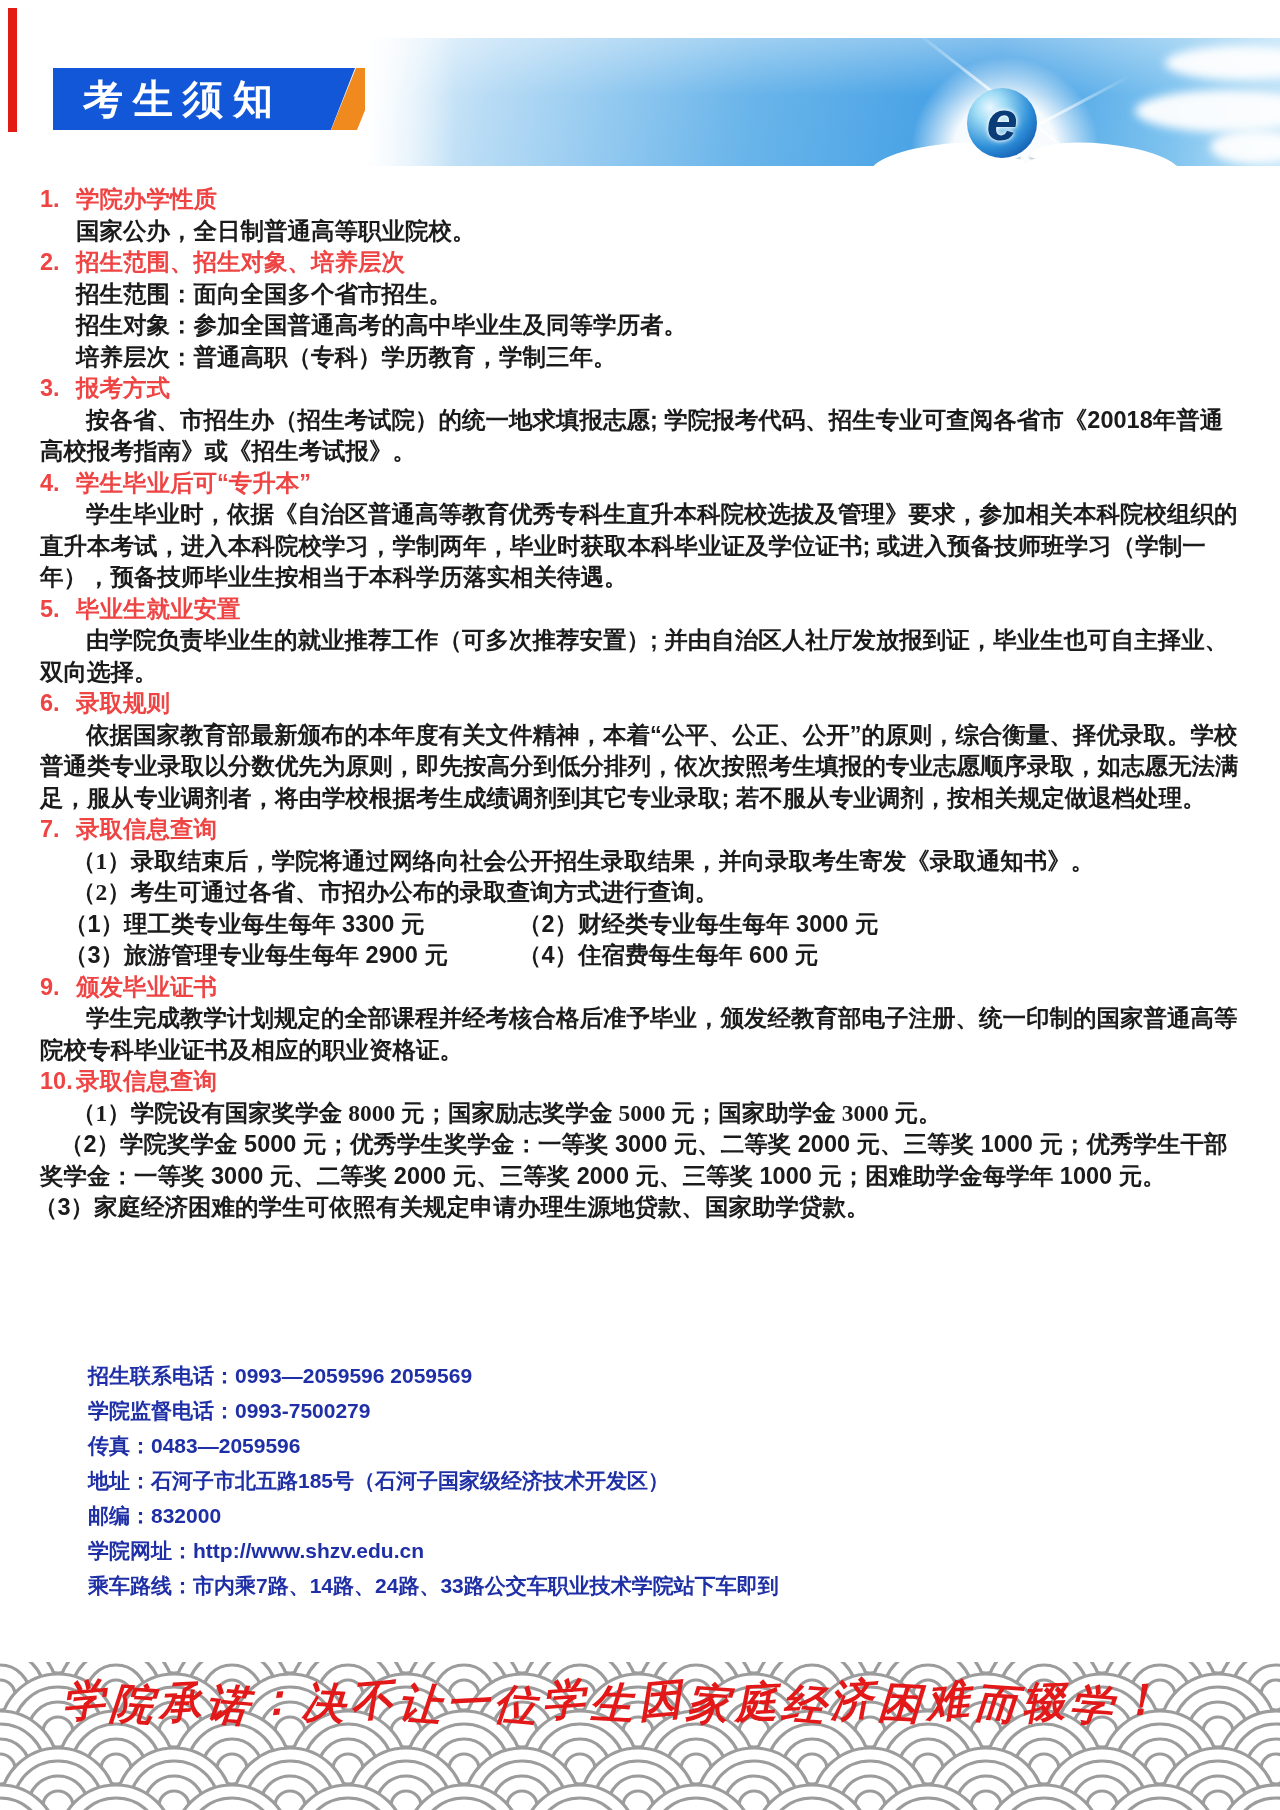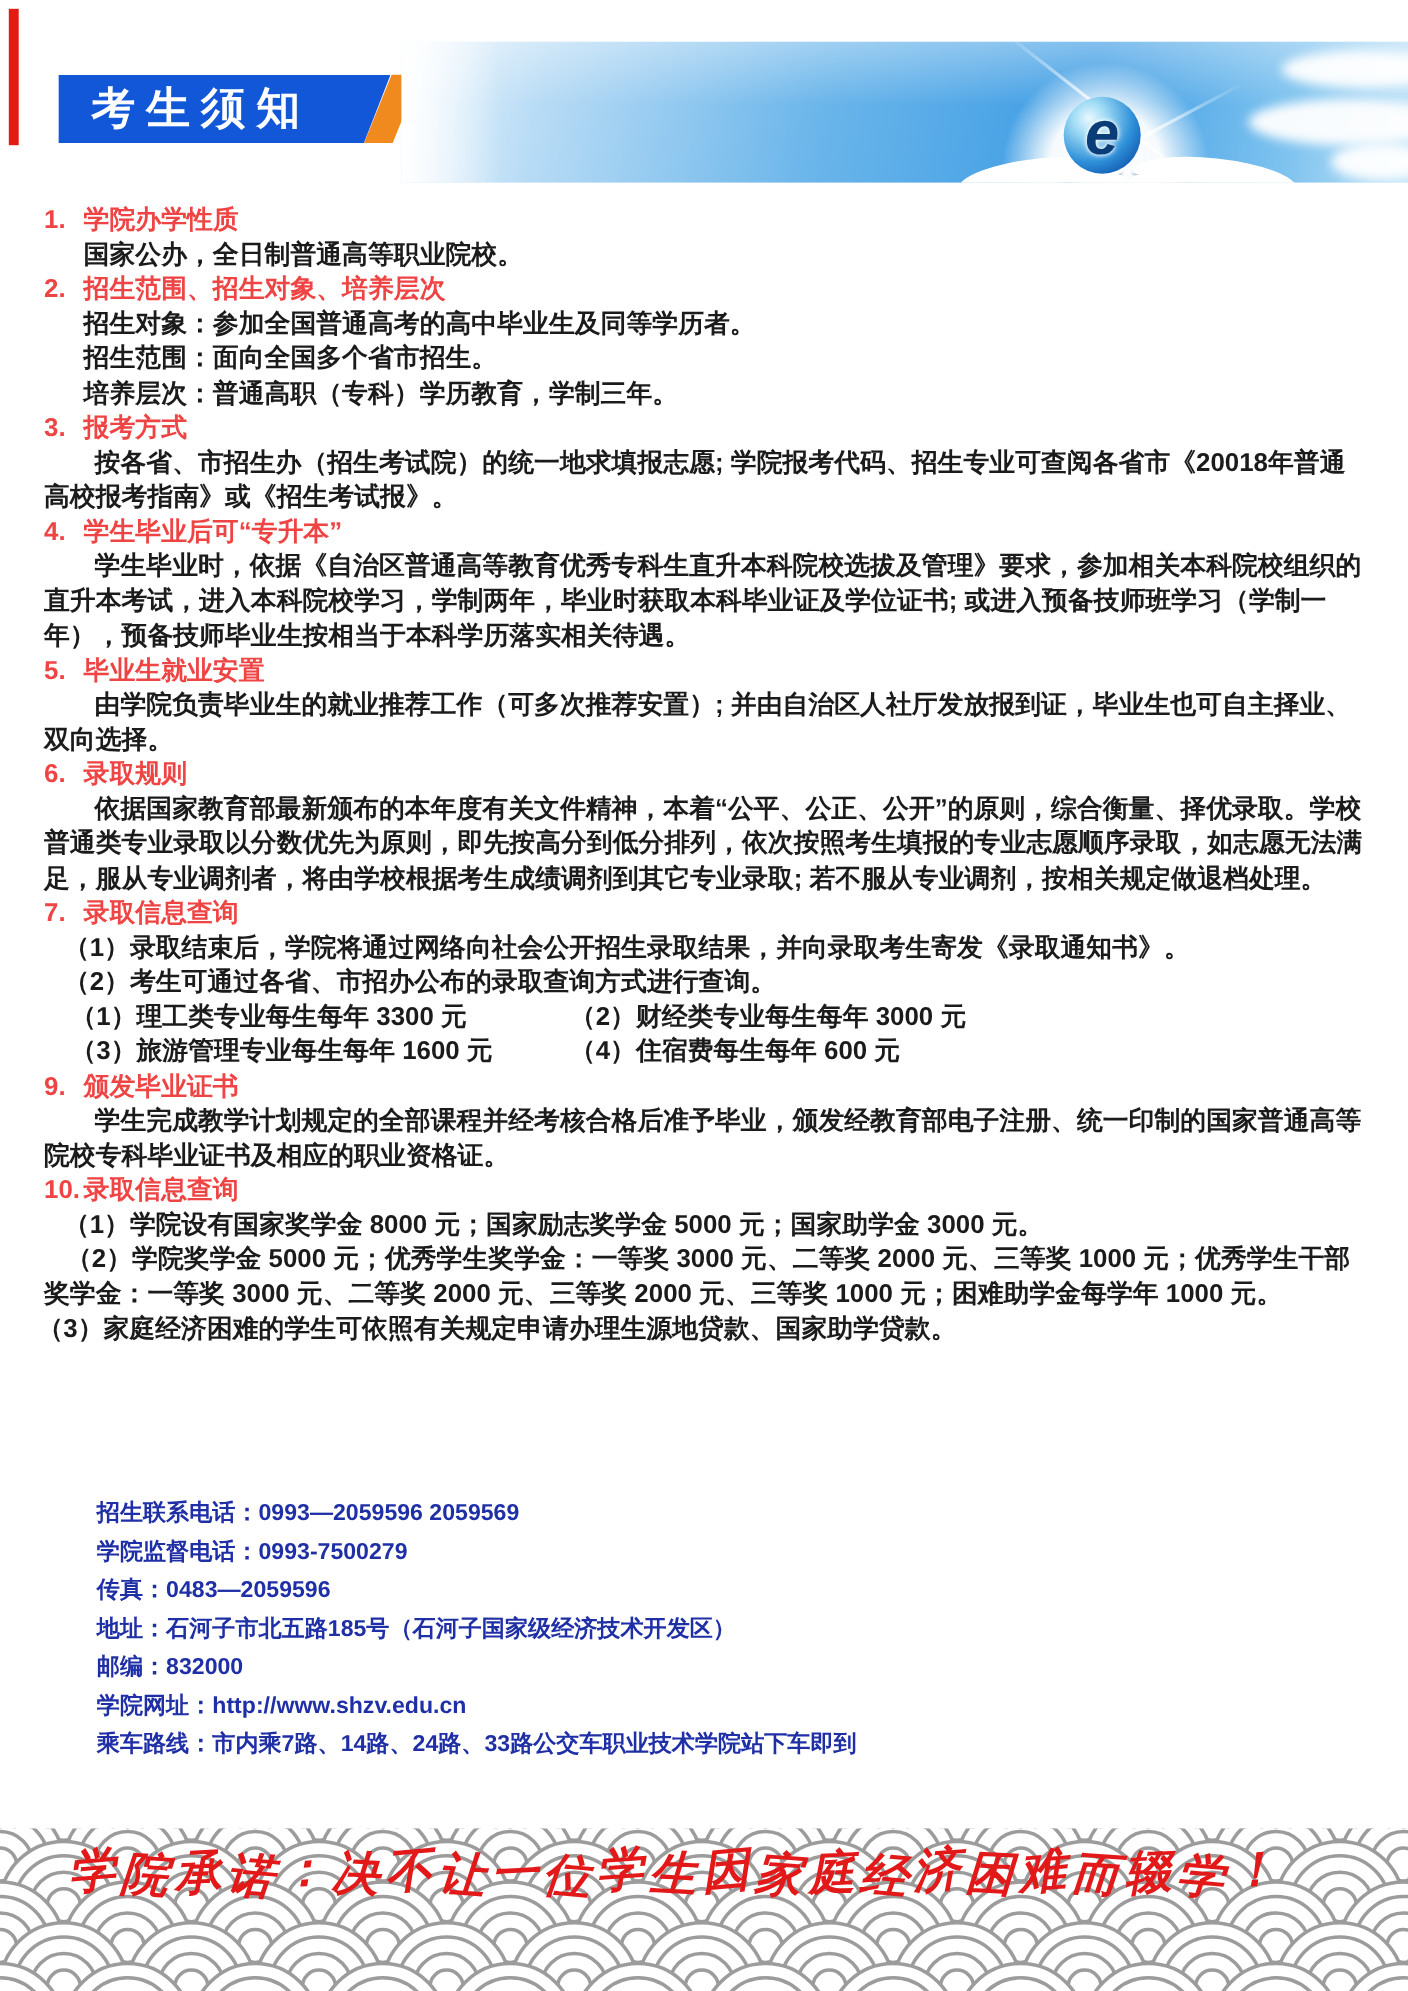--- a/index.html
+++ b/index.html
@@ -55,21 +55,21 @@
   .book-r2 { left:660px; top:116px; width:170px; height:22px; transform:rotate(4deg); }
   .book-base { position:absolute; left:495px; top:126px; width:340px; height:40px; background:#ffffff;
     border-radius:50% 50% 0 0 / 90% 90% 0 0; }
 
   
   .content { position:absolute; left:40px; top:184px; width:1200px;
     font-size:23.5px; line-height:31.5px; font-weight:bold; color:#1b1b1b; }
   .sec-head { color:#ef4444; }
   .sec-num { display:inline-block; min-width:36px; }
   .line.sub   { margin-left:36px; }
-  .line.item  { margin-left:18px; }
+  .line.item  { margin-left:32px;font-family:Liberation Serif, serif; }
   .line.flush { margin-left:-6px; }
   .line.para  { text-indent:46px; }
   .line.para2 { text-indent:20px; }
   .line.cols  { margin-left:24px; display:flex;gap:32px; }
   .line.cols .c0 { width:392px; }
   .line.cols .c1 { margin-left:30px; }
 
   
   .contact { position:absolute; left:88px; top:1358px; width:1150px;
     color:#1f2fa6; font-weight:bold; font-size:21px; }
@@ -108,22 +108,22 @@
   <div class="sky-fade"></div>
 </div>
 
 <div class="content">
     <div>
       <div class="sec-head"><span class="sec-num">1.</span><span class="sec-title">学院办学性质</span></div>
       <div class="line sub">国家公办，全日制普通高等职业院校。</div>
     </div>
     <div>
       <div class="sec-head"><span class="sec-num">2.</span><span class="sec-title">招生范围、招生对象、培养层次</span></div>
+      <div class="line sub">招生范围：面向全国多个省市招生。</div>
       <div class="line sub">招生对象：参加全国普通高考的高中毕业生及同等学历者。</div>
-      <div class="line sub">招生范围：面向全国多个省市招生。</div>
       <div class="line sub">培养层次：普通高职（专科）学历教育，学制三年。</div>
     </div>
     <div>
       <div class="sec-head"><span class="sec-num">3.</span><span class="sec-title">报考方式</span></div>
       <div class="line para">按各省、市招生办（招生考试院）的统一地求填报志愿; 学院报考代码、招生专业可查阅各省市《20018年普通高校报考指南》或《招生考试报》。</div>
     </div>
     <div>
       <div class="sec-head"><span class="sec-num">4.</span><span class="sec-title">学生毕业后可“专升本”</span></div>
       <div class="line para">学生毕业时，依据《自治区普通高等教育优秀专科生直升本科院校选拔及管理》要求，参加相关本科院校组织的直升本考试，进入本科院校学习，学制两年，毕业时获取本科毕业证及学位证书; 或进入预备技师班学习（学制一年），预备技师毕业生按相当于本科学历落实相关待遇。</div>
     </div>
@@ -139,21 +139,21 @@
       <div class="sec-head"><span class="sec-num">7.</span><span class="sec-title">录取信息查询</span></div>
       <div class="line item">（1）录取结束后，学院将通过网络向社会公开招生录取结果，并向录取考生寄发《录取通知书》。</div>
       <div class="line item">（2）考生可通过各省、市招办公布的录取查询方式进行查询。</div>
     </div>
     <div>
       <div class="line cols">
         <span class="cell c0">（1）理工类专业每生每年 3300 元</span>
         <span class="cell c1">（2）财经类专业每生每年 3000 元</span>
       </div>
       <div class="line cols">
-        <span class="cell c0">（3）旅游管理专业每生每年 1600 元</span>
+        <span class="cell c0">（3）旅游管理专业每生每年 2900 元</span>
         <span class="cell c1">（4）住宿费每生每年 600 元</span>
       </div>
     </div>
     <div>
       <div class="sec-head"><span class="sec-num">9.</span><span class="sec-title">颁发毕业证书</span></div>
       <div class="line para">学生完成教学计划规定的全部课程并经考核合格后准予毕业，颁发经教育部电子注册、统一印制的国家普通高等院校专科毕业证书及相应的职业资格证。</div>
     </div>
     <div>
       <div class="sec-head"><span class="sec-num">10.</span><span class="sec-title">录取信息查询</span></div>
       <div class="line item">（1）学院设有国家奖学金 8000 元；国家励志奖学金 5000 元；国家助学金 3000 元。</div>

